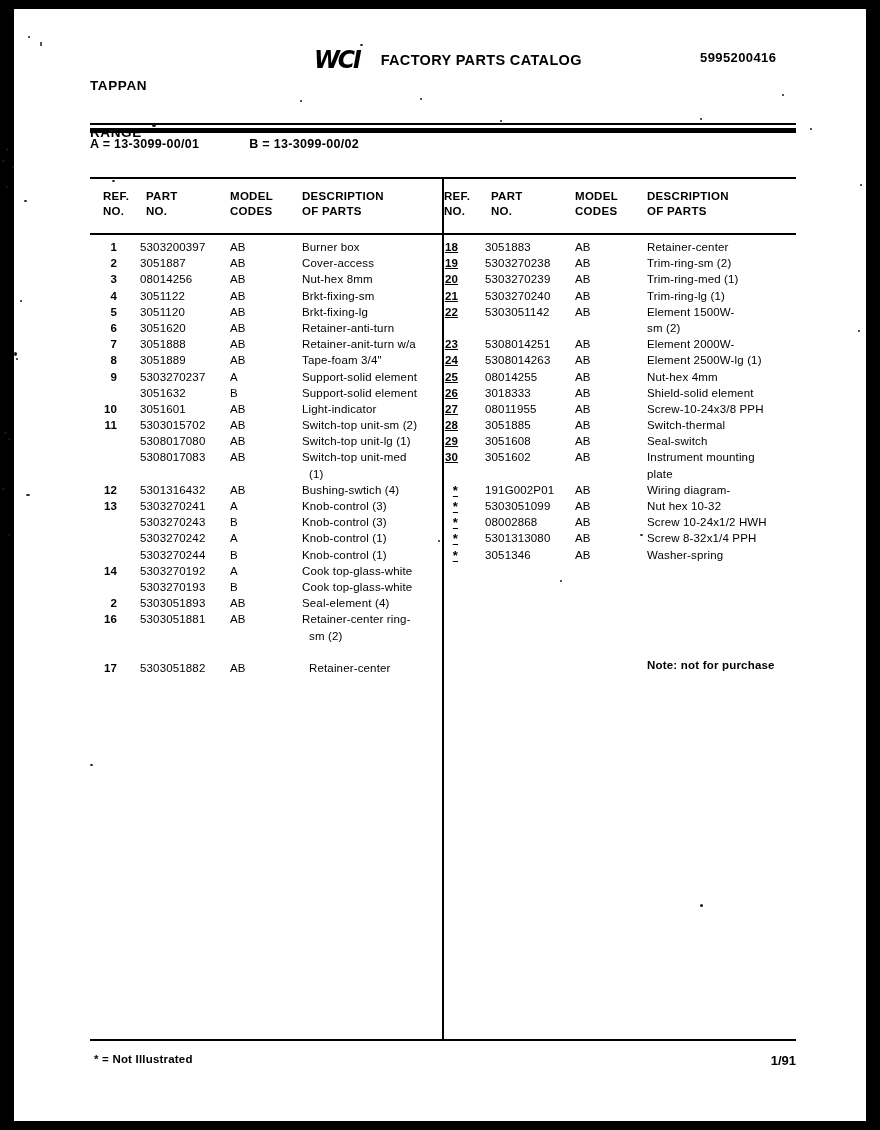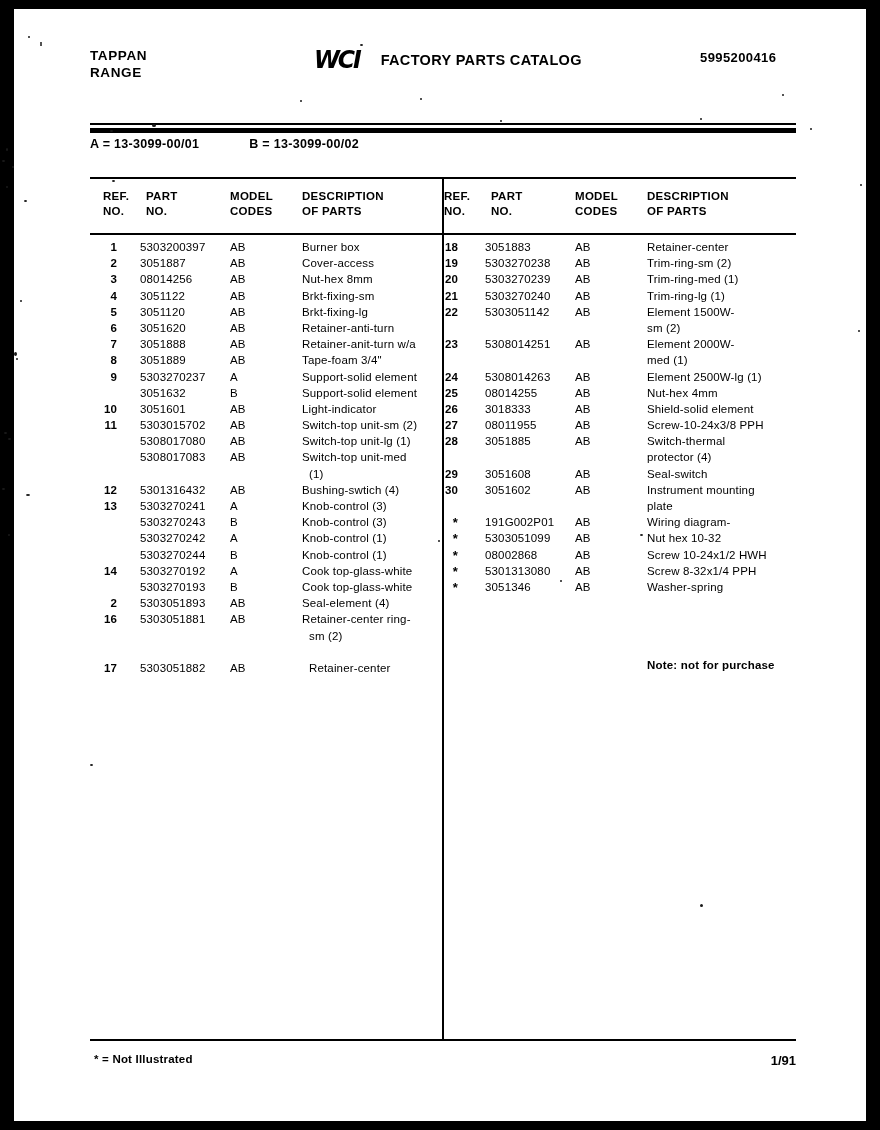--- a/index.html
+++ b/index.html
@@ -54,21 +54,21 @@
   .brand {
     position: absolute;
     left: 76px;
     top: 8px;
     font-size: 13.5px;
     font-weight: bold;
     letter-spacing: 0.6px;
     line-height: 17px;
     color: #000;
   }
-  .brand div { white-space: nowrap; }
+  .brand div { white-space: nowrap; margin-top: 30px; }
 
   .cat-title-wrap {
     position: absolute;
     left: 300px;
     top: 8px;
     display: flex;
     align-items: center;
     gap: 18px;
   }
   .wci-logo {
@@ -228,21 +228,21 @@
   .c-ref  { text-align: right; width: 22px; font-weight: bold; }
   .c-part { }
   .c-code { }
   .c-desc { }
 
   .col-left  .c-ref  { left: 5px; }
   .col-left  .c-part { left: 50px; }
   .col-left  .c-code { left: 140px; }
   .col-left  .c-desc { left: 212px; }
 
-  .col-right .c-ref  { left: -8px; }
+  .col-right .c-ref  { left: -8px; text-decoration: underline; }
   .col-right .c-part { left: 41px; }
   .col-right .c-code { left: 131px; }
   .col-right .c-desc { left: 203px; }
 
   .c-desc.indent { padding-left: 7px; }
   .c-ref.star {
     font-size: 13px;
     line-height: 14px;
     padding-top: 2px;
   }
@@ -573,26 +573,20 @@
               <span class="cell c-code"></span>
               <span class="cell c-desc">sm (2)</span>
             </div>
             <div class="prow">
               <span class="cell c-ref">23</span>
               <span class="cell c-part">5308014251</span>
               <span class="cell c-code">AB</span>
               <span class="cell c-desc">Element 2000W-</span>
             </div>
             <div class="prow">
-              <span class="cell c-ref"></span>
-              <span class="cell c-part"></span>
-              <span class="cell c-code"></span>
-              <span class="cell c-desc">med (1)</span>
-            </div>
-            <div class="prow">
               <span class="cell c-ref">24</span>
               <span class="cell c-part">5308014263</span>
               <span class="cell c-code">AB</span>
               <span class="cell c-desc">Element 2500W-lg (1)</span>
             </div>
             <div class="prow">
               <span class="cell c-ref">25</span>
               <span class="cell c-part">08014255</span>
               <span class="cell c-code">AB</span>
               <span class="cell c-desc">Nut-hex 4mm</span>
@@ -607,26 +601,20 @@
               <span class="cell c-ref">27</span>
               <span class="cell c-part">08011955</span>
               <span class="cell c-code">AB</span>
               <span class="cell c-desc">Screw-10-24x3/8 PPH</span>
             </div>
             <div class="prow">
               <span class="cell c-ref">28</span>
               <span class="cell c-part">3051885</span>
               <span class="cell c-code">AB</span>
               <span class="cell c-desc">Switch-thermal</span>
-            </div>
-            <div class="prow">
-              <span class="cell c-ref"></span>
-              <span class="cell c-part"></span>
-              <span class="cell c-code"></span>
-              <span class="cell c-desc">protector (4)</span>
             </div>
             <div class="prow">
               <span class="cell c-ref">29</span>
               <span class="cell c-part">3051608</span>
               <span class="cell c-code">AB</span>
               <span class="cell c-desc">Seal-switch</span>
             </div>
             <div class="prow">
               <span class="cell c-ref">30</span>
               <span class="cell c-part">3051602</span>

